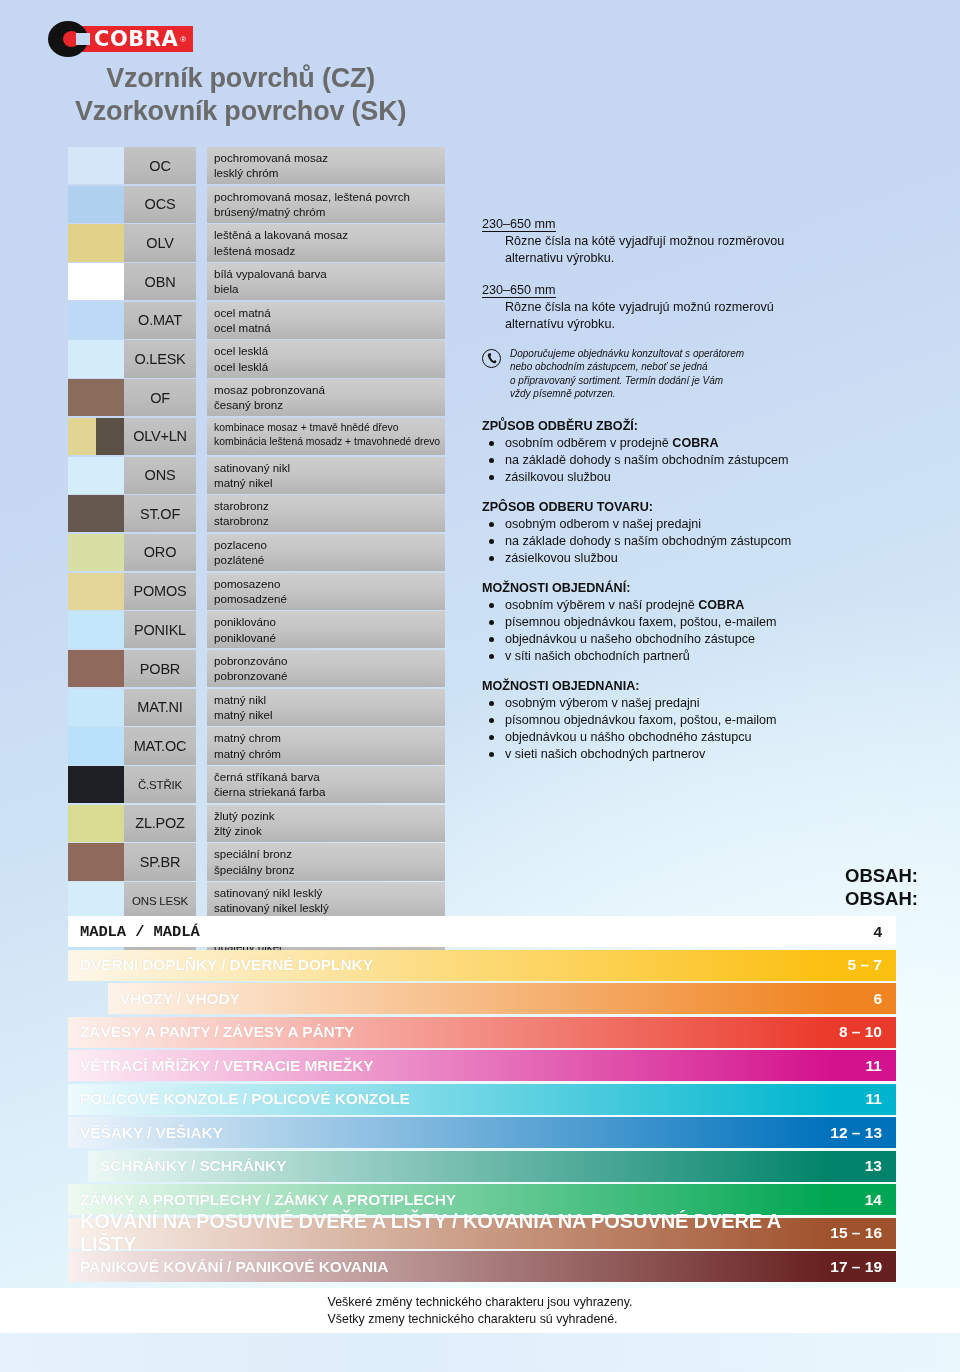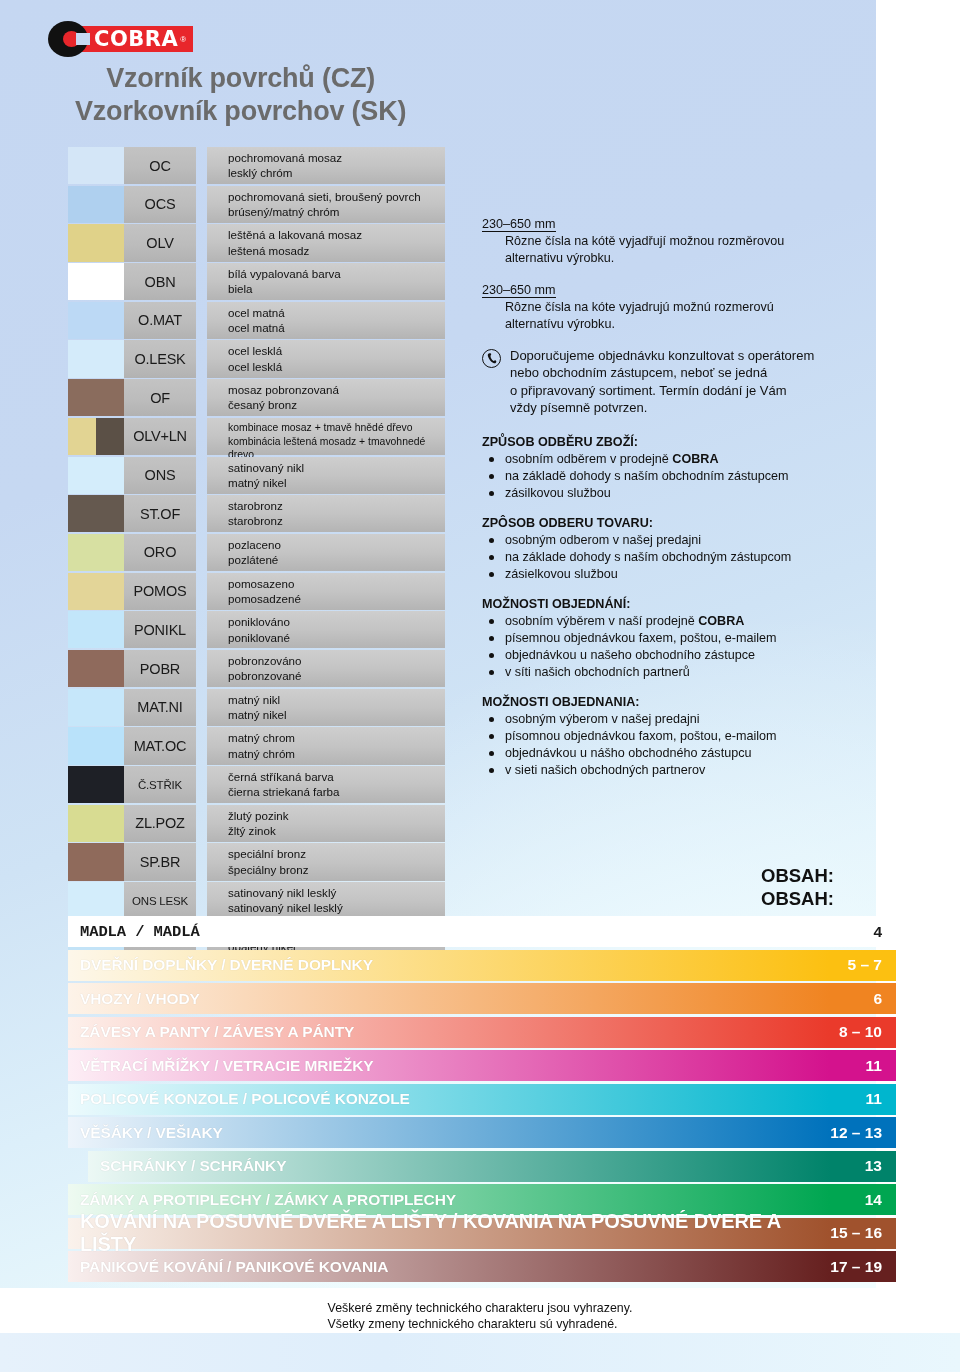--- a/index.html
+++ b/index.html
@@ -7,21 +7,21 @@
   body {
     width: 960px;
     height: 1372px;
     font-family: "Liberation Sans", sans-serif;
     background: #ffffff;
     overflow: hidden;
   }
 
   .page {
     position: relative;
-    width: 876px;
+    width: 960px;
     height: 1372px;
     background:
       radial-gradient(circle at 88% 96%, #f2fdff 0%, #f2fdff 14%, rgba(242,253,255,0) 46%),
       linear-gradient(160deg, #c5d7f2 0%, #c6d8f2 30%, #cfe3f5 52%, #dceffa 68%, #e9f8fc 82%, #f3fdff 100%);
   }
 
   
   .logo {
     position: absolute;
     left: 48px; top: 20px;
@@ -116,21 +116,21 @@
     justify-content: center;
     letter-spacing: -0.2px;
     margin-right: 11px;
     text-align: right;
   }
   .scode.small { font-size: 11.5px; }
   .sdesc {
     flex: 1 1 auto;
     background: linear-gradient(180deg,#cecece 0%, #c4c4c4 50%, #b4b4b4 100%);
     color: #111111;
-    padding: 3px 0 0 21px;
+    padding: 3px 0 0 7px;
     font-size: 11.6px;
     line-height: 1.32;
   }
   .sdesc .l2 { display: block; }
   .sdesc.tight { font-size: 10.4px; }
 
   
   .rightcol {
     position: absolute;
     left: 482px; top: 214px;
@@ -155,21 +155,21 @@
   .note-row { display: flex; gap: 9px; align-items: flex-start; }
   .phone-icon {
     flex: 0 0 auto;
     width: 19px; height: 19px;
     border: 1.4px solid #111;
     border-radius: 50%;
     position: relative;
     margin-top: 2px;
   }
   .phone-icon svg { position: absolute; left: 3px; top: 2.5px; }
-  .note-text { font-size: 13px; line-height: 1.33; }
+  .note-text { font-size: 10px; line-height: 1.33; font-style: italic; }
 
   .sec-head {
     font-size: 12.6px;
     font-weight: 700;
     margin-bottom: 2px;
   }
   .blist { list-style: none; font-size: 12.6px; line-height: 1.35; }
   .blist li {
     position: relative;
     padding-left: 23px;
@@ -227,21 +227,21 @@
   .toc-row.wide .toc-name { font-size: 20px; }
 
   
   .footer {
     position: absolute;
     left: 0; top: 1288px;
     width: 960px;
     height: 45px;
     background: #ffffff;
     display: flex;
-    align-items: flex-end;
+    align-items: center;
     justify-content: center;
   }
   .footer-text {
     font-size: 12.4px;
     line-height: 1.35;
     color: #111;
     text-align: left;
   }
   .footer-strip {
     position: absolute;
@@ -278,21 +278,21 @@
           <span class="l2">pochromovaná mosaz</span>
           <span class="l2">lesklý chróm</span>
         </div>
       </div>
       <div class="srow">
         <div class="sw">
           <span style="background: rgb(175, 208, 239); flex: 1 1 auto;"></span>
         </div>
         <div class="scode">OCS</div>
         <div class="sdesc">
-          <span class="l2">pochromovaná sieti, broušený povrch</span>
+          <span class="l2">pochromovaná mosaz, leštená povrch</span>
           <span class="l2">brúsený/matný chróm</span>
         </div>
       </div>
       <div class="srow">
         <div class="sw">
           <span style="background: rgb(224, 210, 137); flex: 1 1 auto;"></span>
         </div>
         <div class="scode">OLV</div>
         <div class="sdesc">
           <span class="l2">leštěná a lakovaná mosaz</span>
@@ -569,21 +569,21 @@
 
   <div class="toc" id="toc-host">
       <div class="toc-row" style="background: linear-gradient(90deg, rgb(255, 255, 255) 0%, rgb(255, 255, 255) 92%);">
         <div class="toc-name">MADLA / MADLÁ</div>
         <div class="toc-page">4</div>
       </div>
       <div class="toc-row" style="background: linear-gradient(90deg, rgb(253, 247, 234) 0%, rgb(252, 192, 17) 92%);">
         <div class="toc-name">DVEŘNÍ DOPLŇKY / DVERNÉ DOPLNKY</div>
         <div class="toc-page">5 – 7</div>
       </div>
-      <div class="toc-row" style="background: linear-gradient(90deg, rgb(253, 243, 233) 0%, rgb(240, 132, 33) 92%);">
+      <div class="toc-row" style="background: linear-gradient(90deg, rgb(253, 243, 233) 0%, rgb(240, 132, 33) 92%); margin-left: 40px;">
         <div class="toc-name">VHOZY / VHODY</div>
         <div class="toc-page">6</div>
       </div>
       <div class="toc-row" style="background: linear-gradient(90deg, rgb(253, 240, 235) 0%, rgb(234, 58, 43) 92%);">
         <div class="toc-name">ZÁVESY A PANTY / ZÁVESY A PÁNTY</div>
         <div class="toc-page">8 – 10</div>
       </div>
       <div class="toc-row" style="background: linear-gradient(90deg, rgb(253, 238, 245) 0%, rgb(212, 18, 141) 92%);">
         <div class="toc-name">VĚTRACÍ MŘÍŽKY / VETRACIE MRIEŽKY</div>
         <div class="toc-page">11</div>

